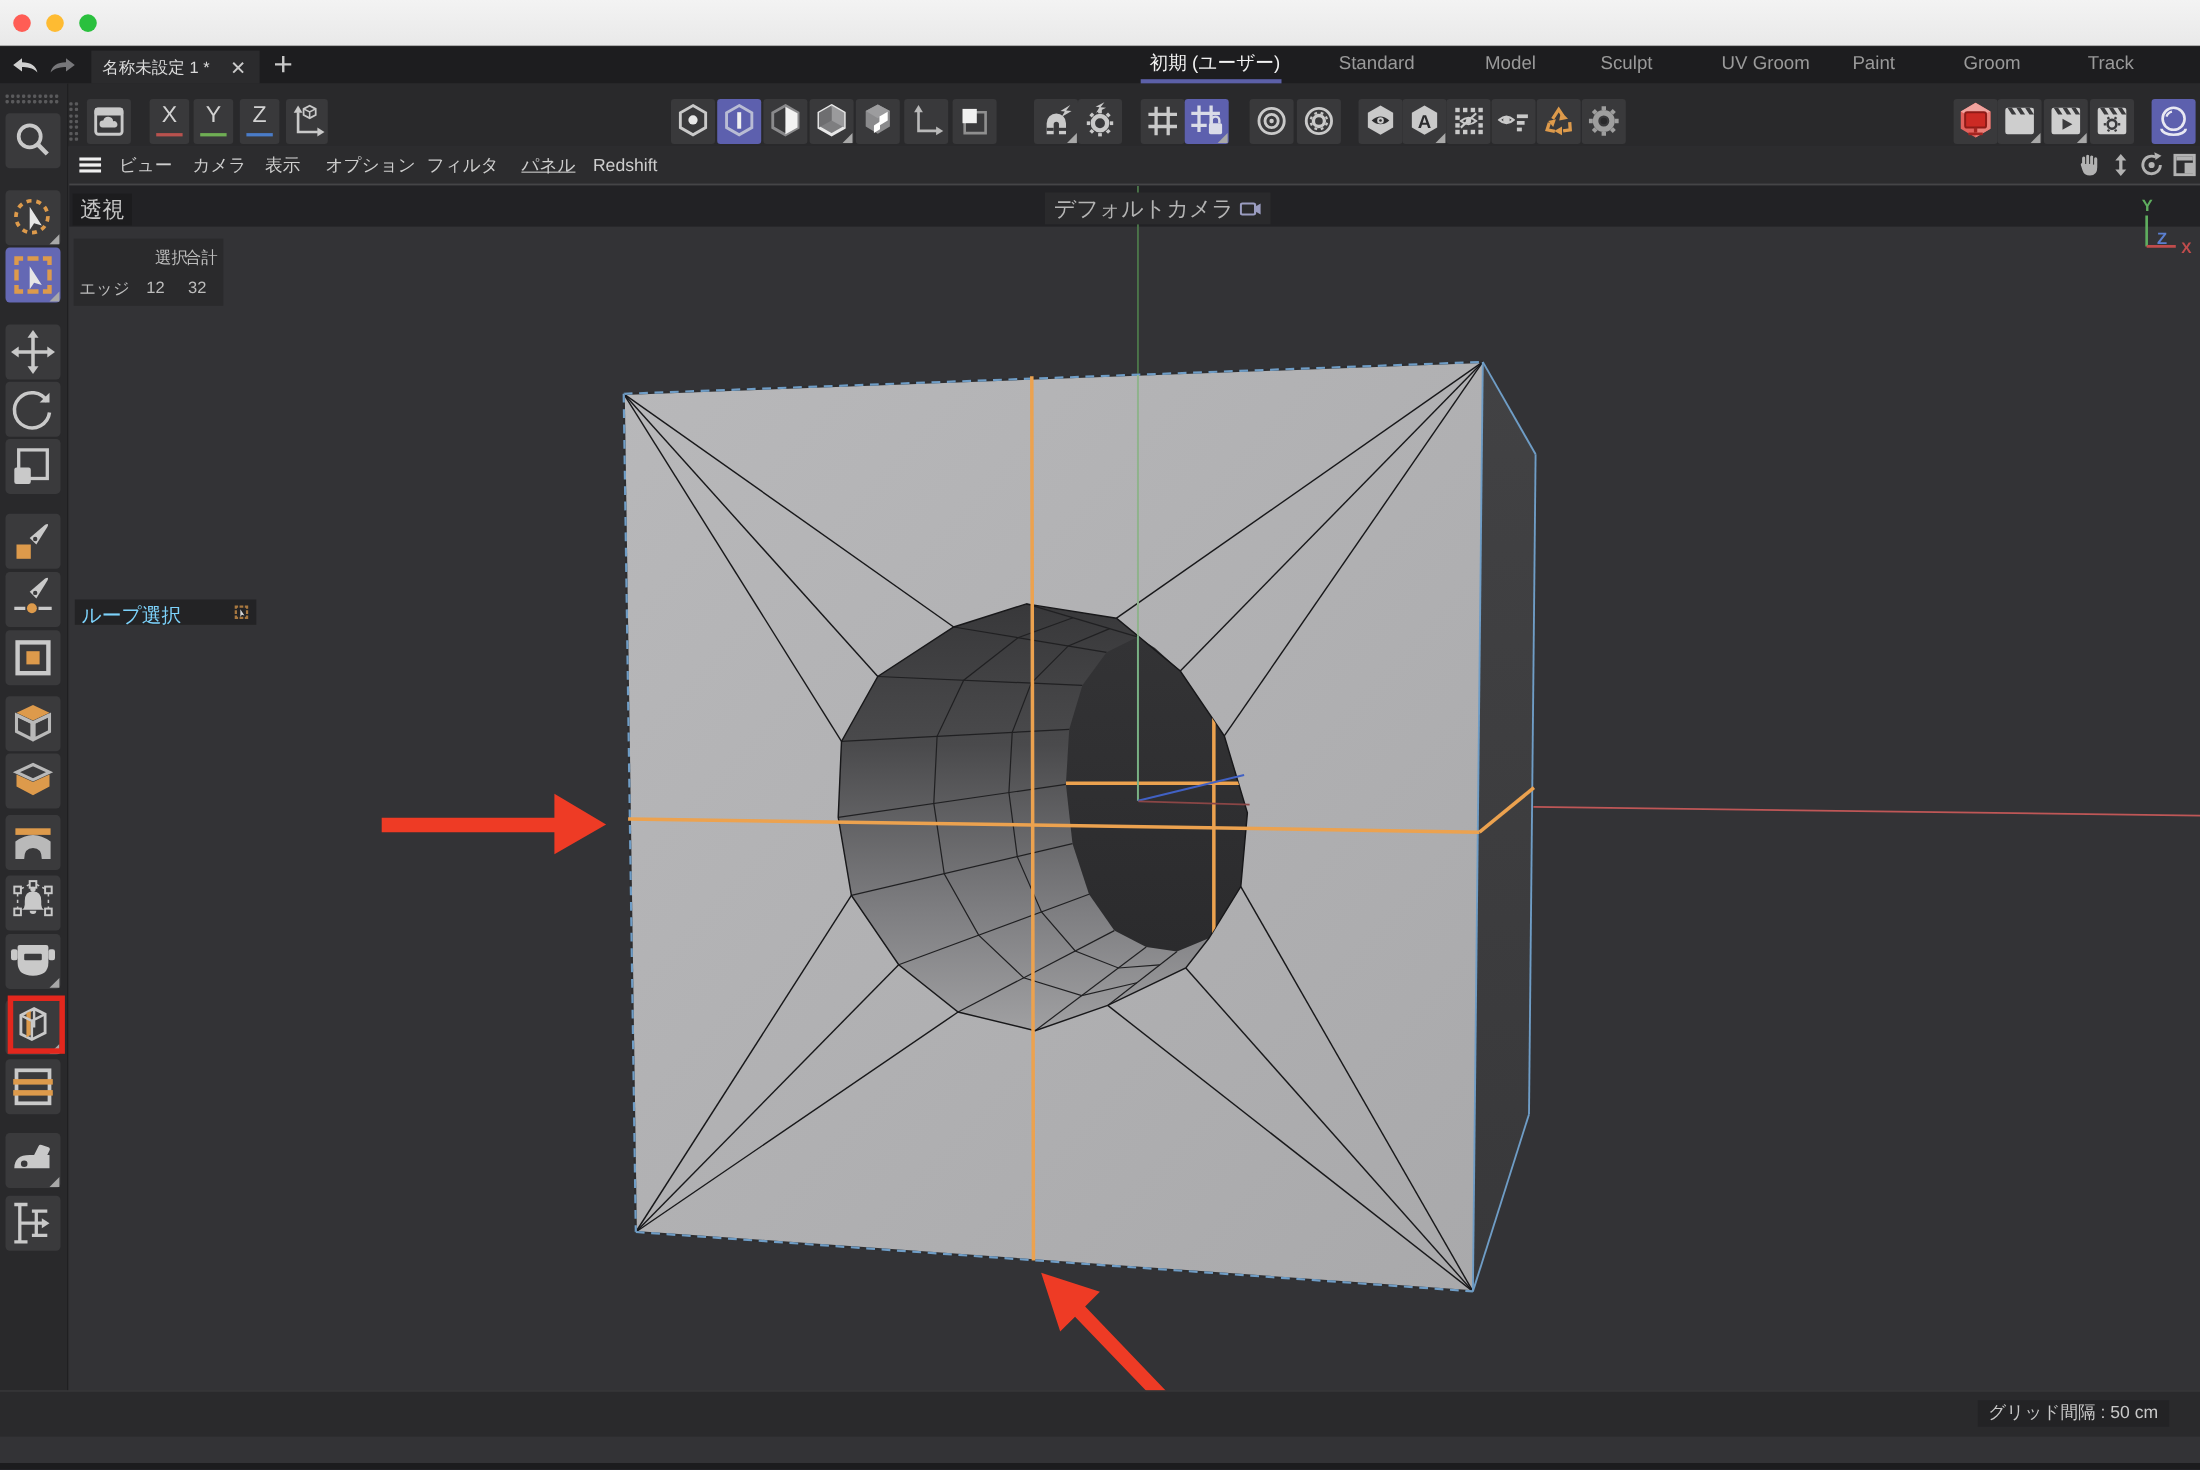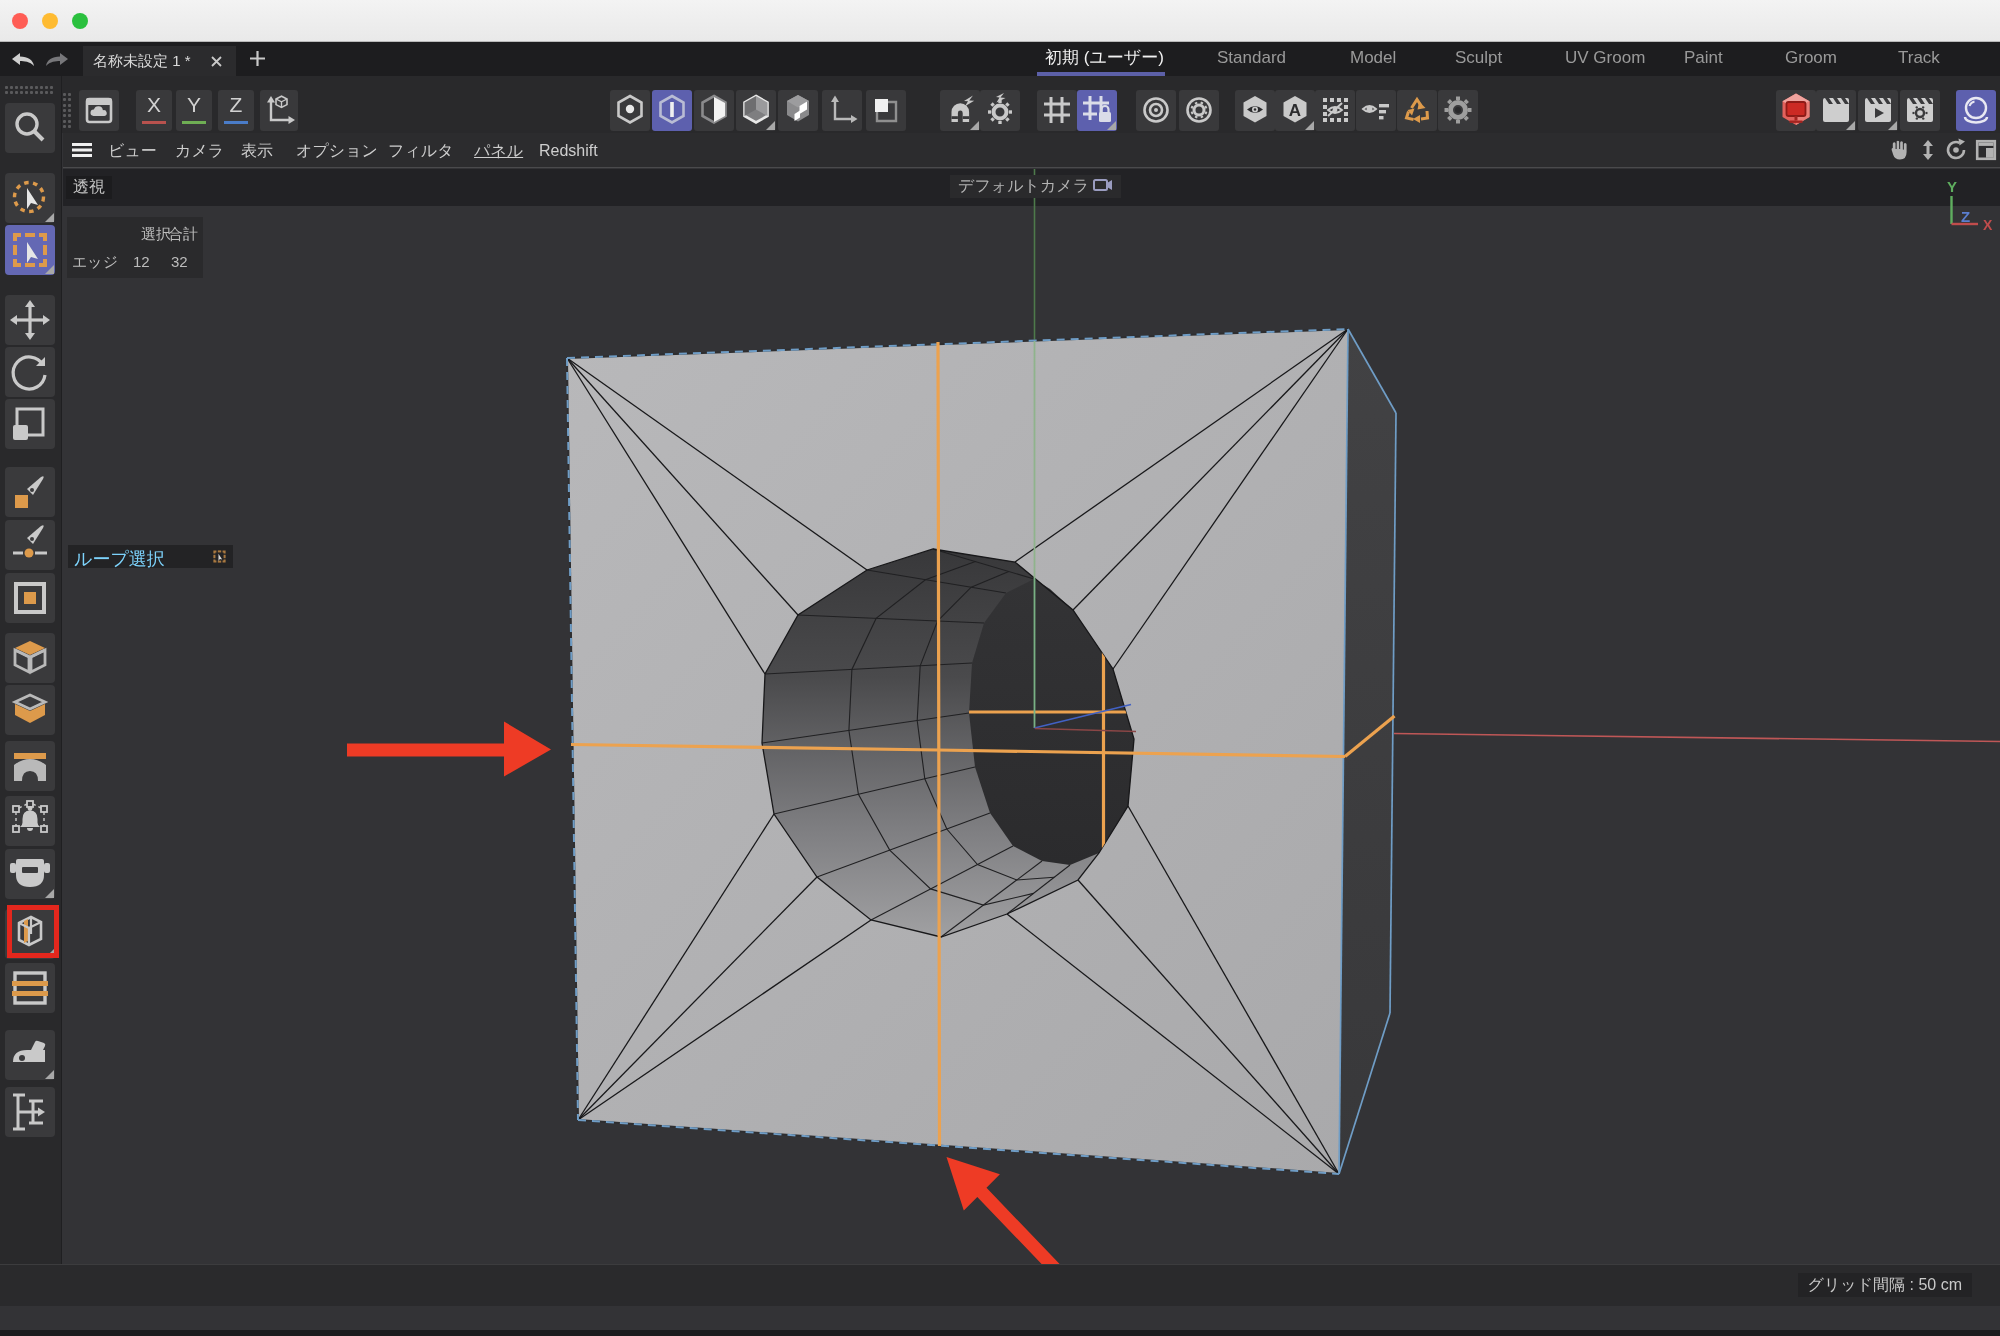--- a/index.html
+++ b/index.html
@@ -19,21 +19,21 @@
 .tbtn.on { background:#5d60ae; }
 #menurow { position:absolute; left:63px; top:133px; width:1937px; height:34px; background:#2c2c2e; }
 .mtxt { position:absolute; top:0; height:34px; line-height:35px; font-size:16px; color:#cecece; }
 #leftcol { position:absolute; left:0; top:76px; width:62px; height:1218px; background:#29292b; border-right:1px solid #1f1f21; }
 .lbtn { position:absolute; left:5px; width:50px; height:50px; background:#3a3a3c; border-radius:4px; }
 .lbtn.on { background:#6468b4; }
 #viewport { position:absolute; left:63px; top:167px; width:1937px; height:1127px;
   background:#333336; border-top:1px solid #4a4a4c; }
 #vpstrip { position:absolute; left:0; top:1px; width:1937px; height:37px; background:#222225; }
 #scene { position:absolute; left:0; top:0; width:1937px; height:1127px; }
-.vlabel { position:absolute; background:#242426; color:#c6c6c6; font-size:16px; }
+.vlabel { position:absolute; background:#242426; color:#c6c6c6; font-size:20px; }
 #statusbar { position:absolute; left:0; top:1264px; width:2000px; height:42px; background:#2a2a2c; border-top:1px solid #3c3c3e;}
 #statusbar .grid { position:absolute; right:28px; top:8px; background:#232325; color:#c9c9c9;
   font-size:16px; line-height:24px; height:24px; padding:0 10px; }
 #botstrip { position:absolute; left:0; top:1330px; width:2000px; height:6px; background:#1c1c1e; }
 .notch { position:absolute; right:1px; bottom:1px; width:0; height:0;
   border-left:9px solid transparent; border-bottom:9px solid #a8a8a8; }
 .dot { position:absolute; width:3px; height:3px; background:#5a5a5c; border-radius:1px; }
 </style></head><body>
 
 <div id="titlebar">

